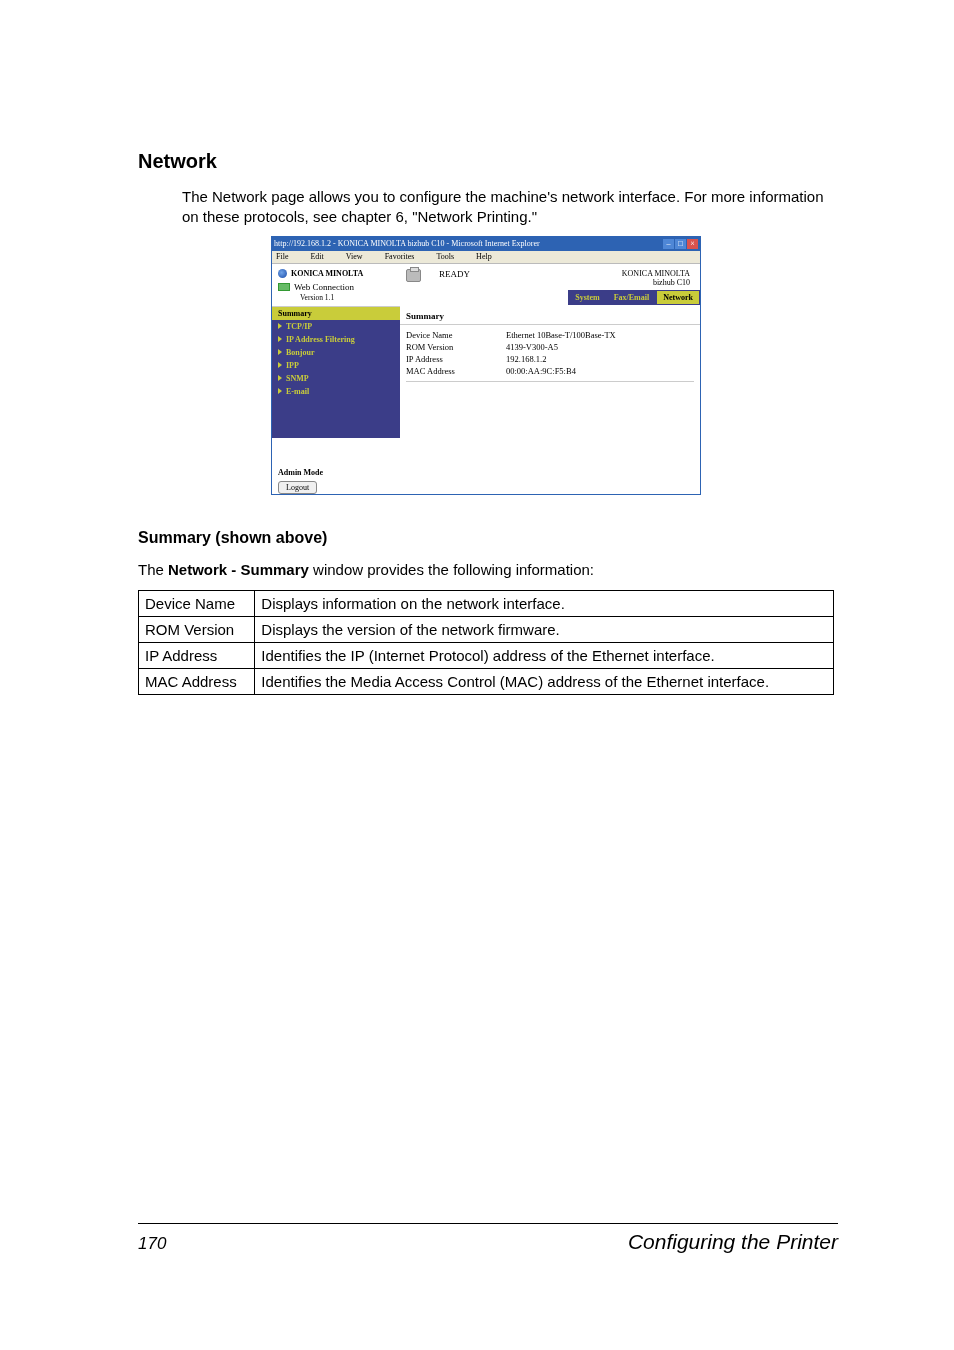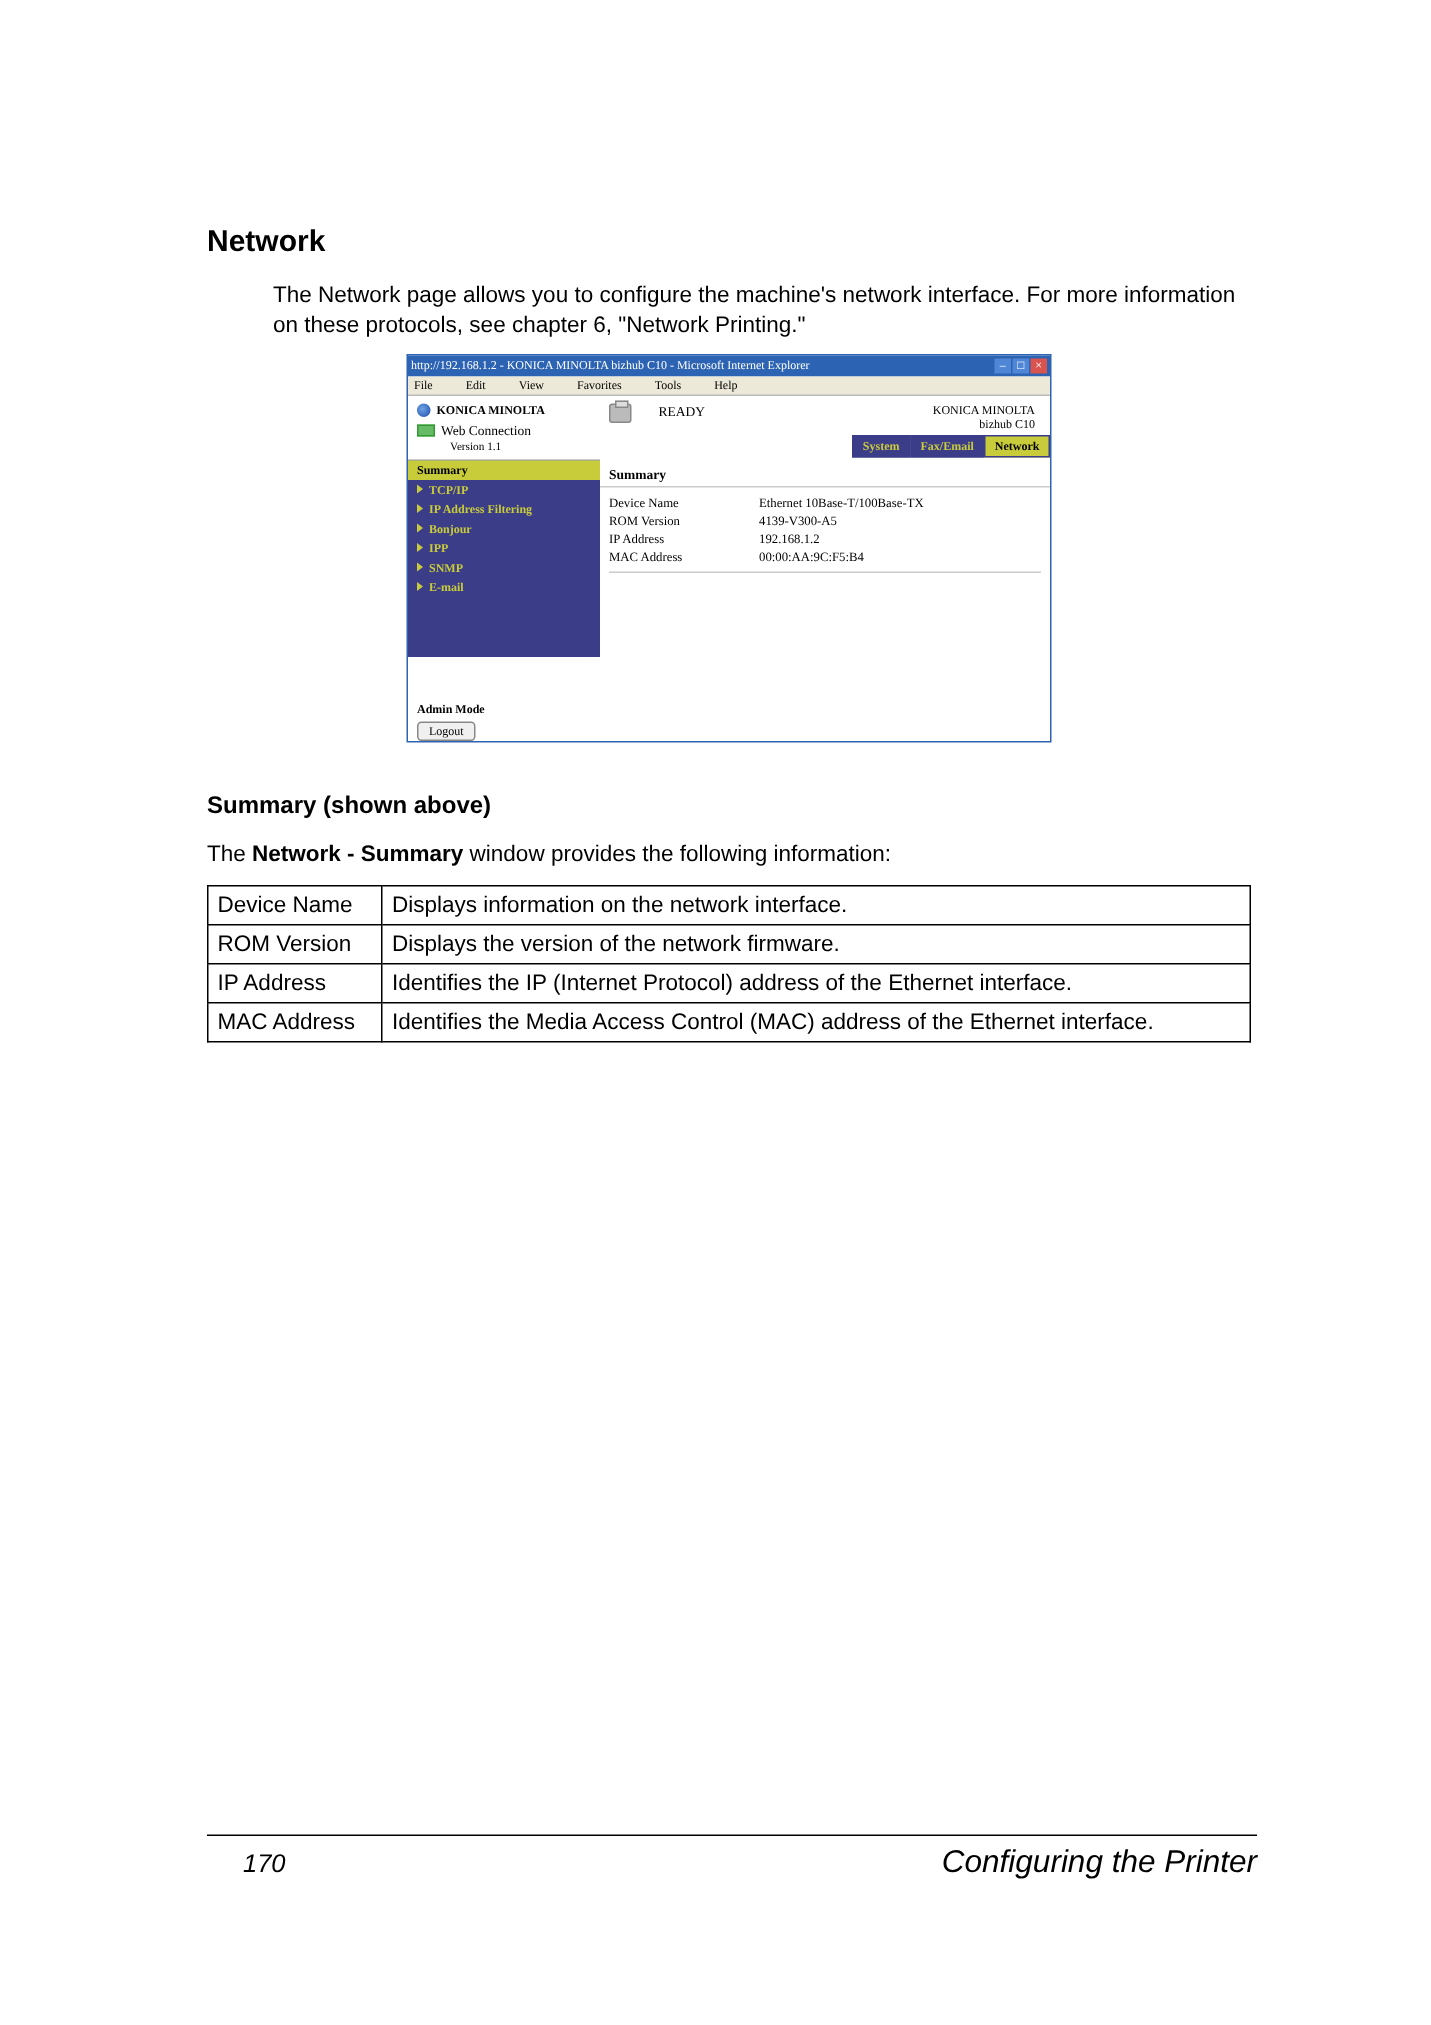--- a/index.html
+++ b/index.html
@@ -188,21 +188,20 @@
     border-top: 1px solid #000;
   }
   .footer {
     position: absolute;
     left: 138px;
     right: 116px;
     bottom: 96px;
     display: flex;
     justify-content: space-between;
     align-items: baseline;
-    margin-left: 24px;
   }
   .page-num {
     font-style: italic;
     font-size: 17px;
   }
   .footer-title {
     font-style: italic;
     font-size: 21px;
   }
 </style>

